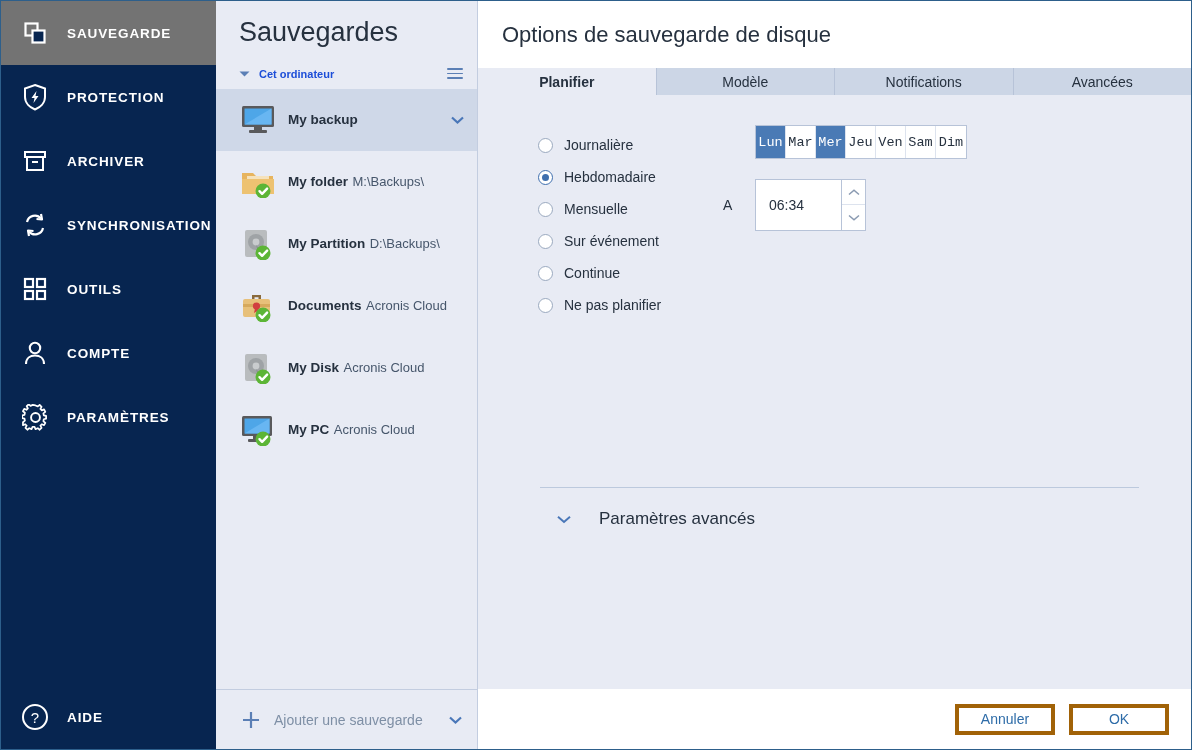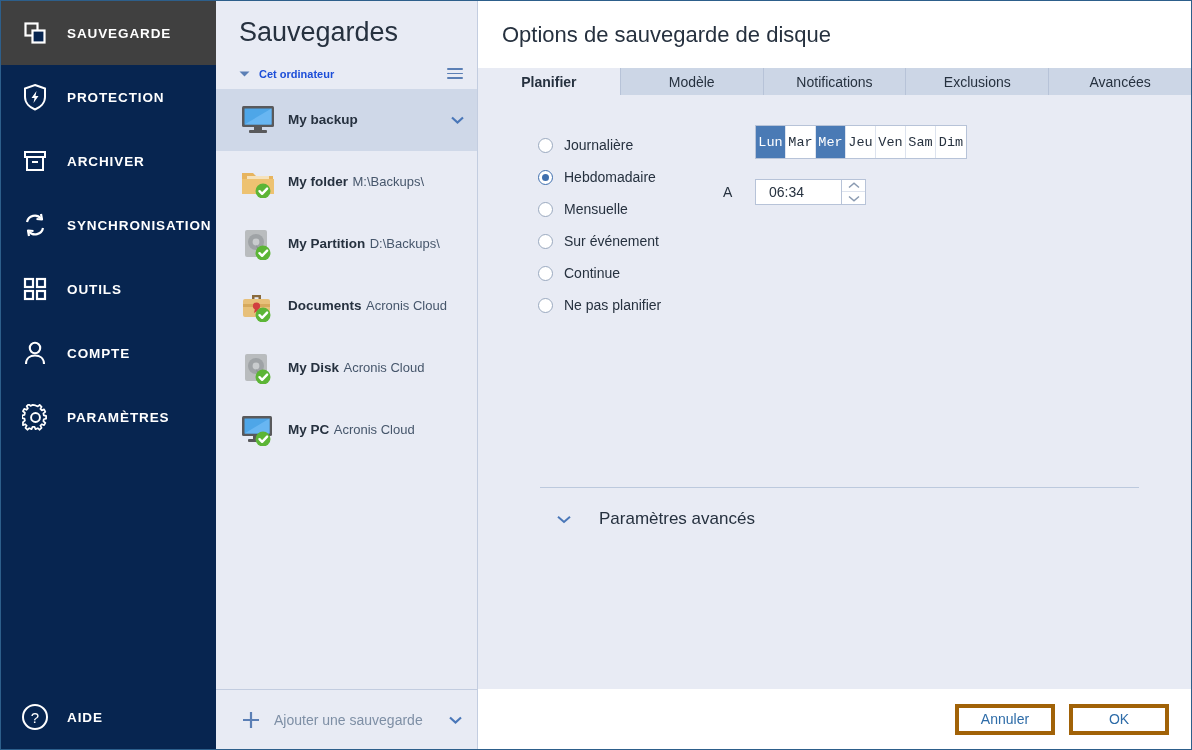--- a/index.html
+++ b/index.html
@@ -27,21 +27,21 @@
   }
   .nav-item {
     height: 64px;
     display: flex;
     align-items: center;
     padding-left: 14px;
     color: #ffffff;
     cursor: pointer;
     user-select: none;
   }
-  .nav-item.active { background: #404040; align-items: center; }
+  .nav-item.active { background: #737373; align-items: center; }
   .nav-icon {
     width: 40px; height: 32px;
     display: flex; align-items: center; justify-content: center;
     flex: 0 0 40px;
   }
   .nav-label {
     margin-left: 12px;
     font-size: 13.5px;
     font-weight: bold;
     letter-spacing: 0.9px;
@@ -240,21 +240,21 @@
   .day:last-child { border-right: none; }
   .day.on { background: #4a7ab5; color: #ffffff; }
 
   .time-row {
     display: flex;
     align-items: center;
     margin-top: 20px;
   }
   .spin-wrap {
     display: flex;
-    height: 26px;
+    height: 52px;
     margin-left: 0;
   }
   .spin-input {
     width: 86px;
     border: 1px solid #b7c3d8;
     border-right: none;
     background: #fff;
     display: flex;
     align-items: center;
     padding-left: 13px;
@@ -573,23 +573,20 @@
 
     <div class="tabs">
       <div class="tab active">
           <span>Planifier</span>
         </div>
       <div class="tab">
           <span>Modèle</span>
         </div>
       <div class="tab">
           <span>Notifications</span>
-        </div>
-      <div class="tab">
-          <span>Exclusions</span>
         </div>
       <div class="tab">
           <span>Avancées</span>
         </div>
     </div>
 
     <div class="content">
 
       <div class="sched">
 

